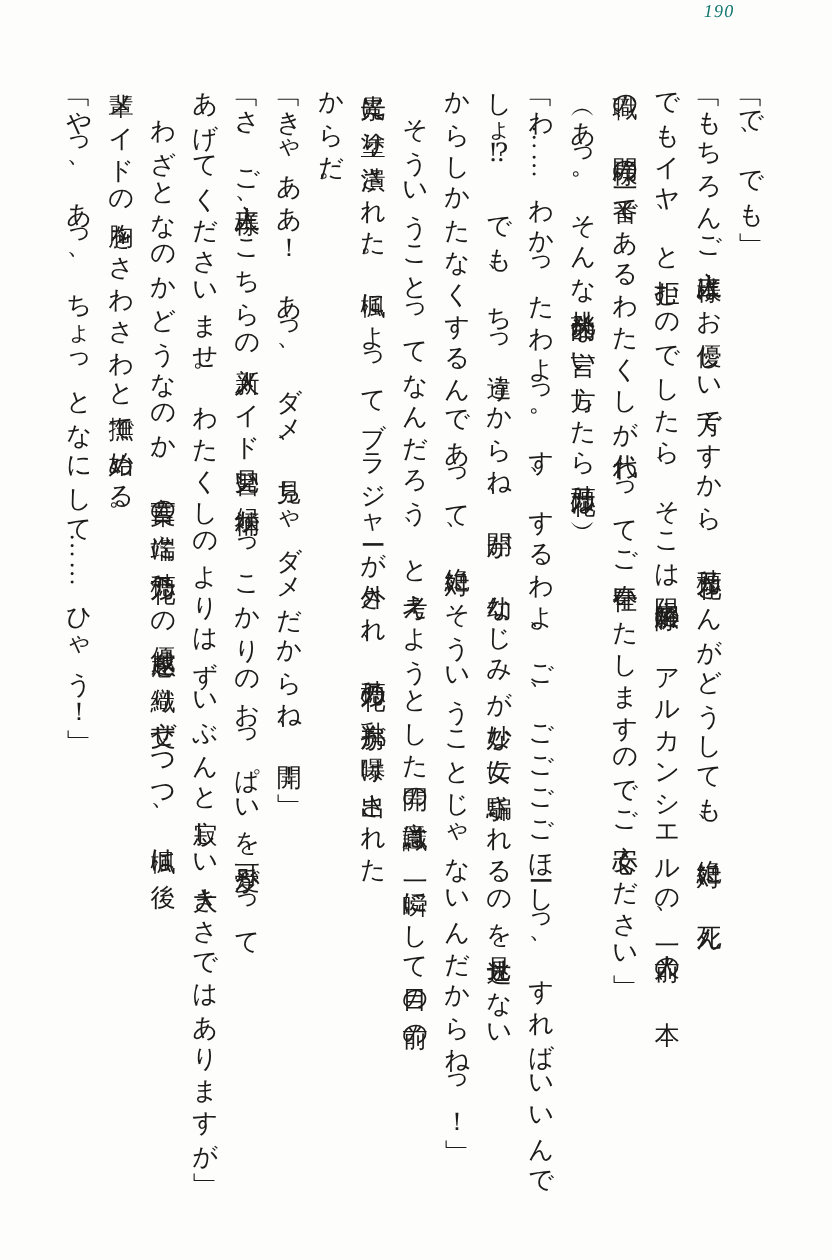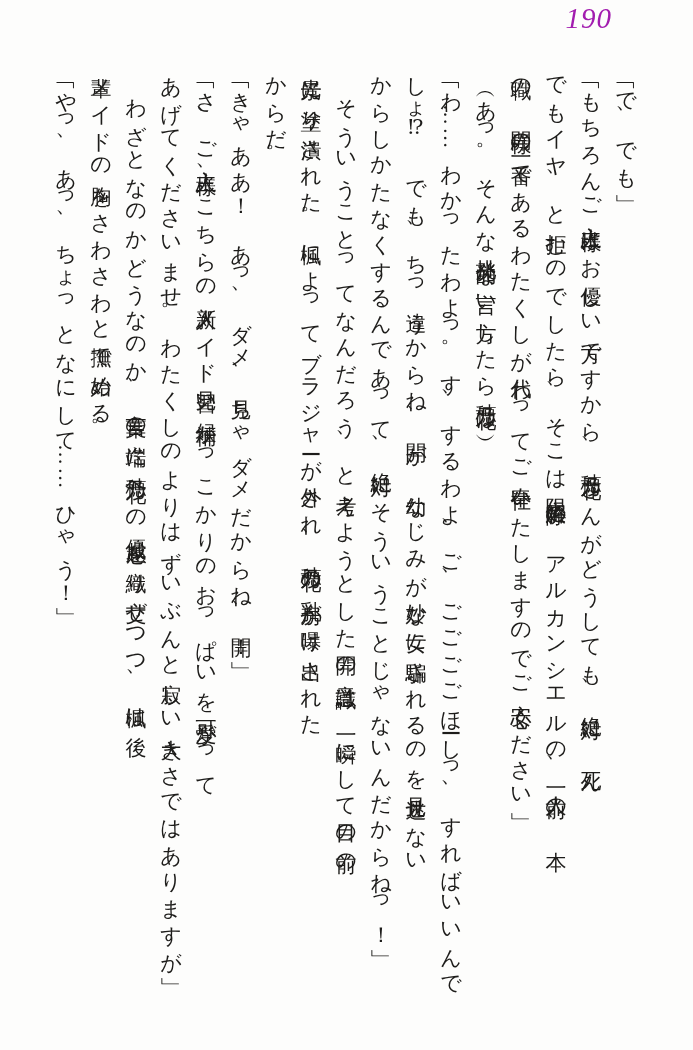--- a/index.html
+++ b/index.html
@@ -12,24 +12,24 @@
     height: 1050px;
     background: #fdfdfc;
     overflow: hidden;
     font-family: "Liberation Serif", "DejaVu Serif", serif;
     color: #1d1c1a;
   }
   .page-number {
     position: absolute;
     top: 2px;
     right: 81px;
-    font-size: 29px;
+    font-size: 15px;
     font-style: italic;
     letter-spacing: 1px;
-    color: #a21caf;
+    color: #0f766e;
   }
   .text-block {
     position: absolute;
     top: 62px;
     right: 50px;
     height: 925px;
     writing-mode: vertical-rl;
     text-orientation: mixed;
     font-size: 21px;
     line-height: 35px;

